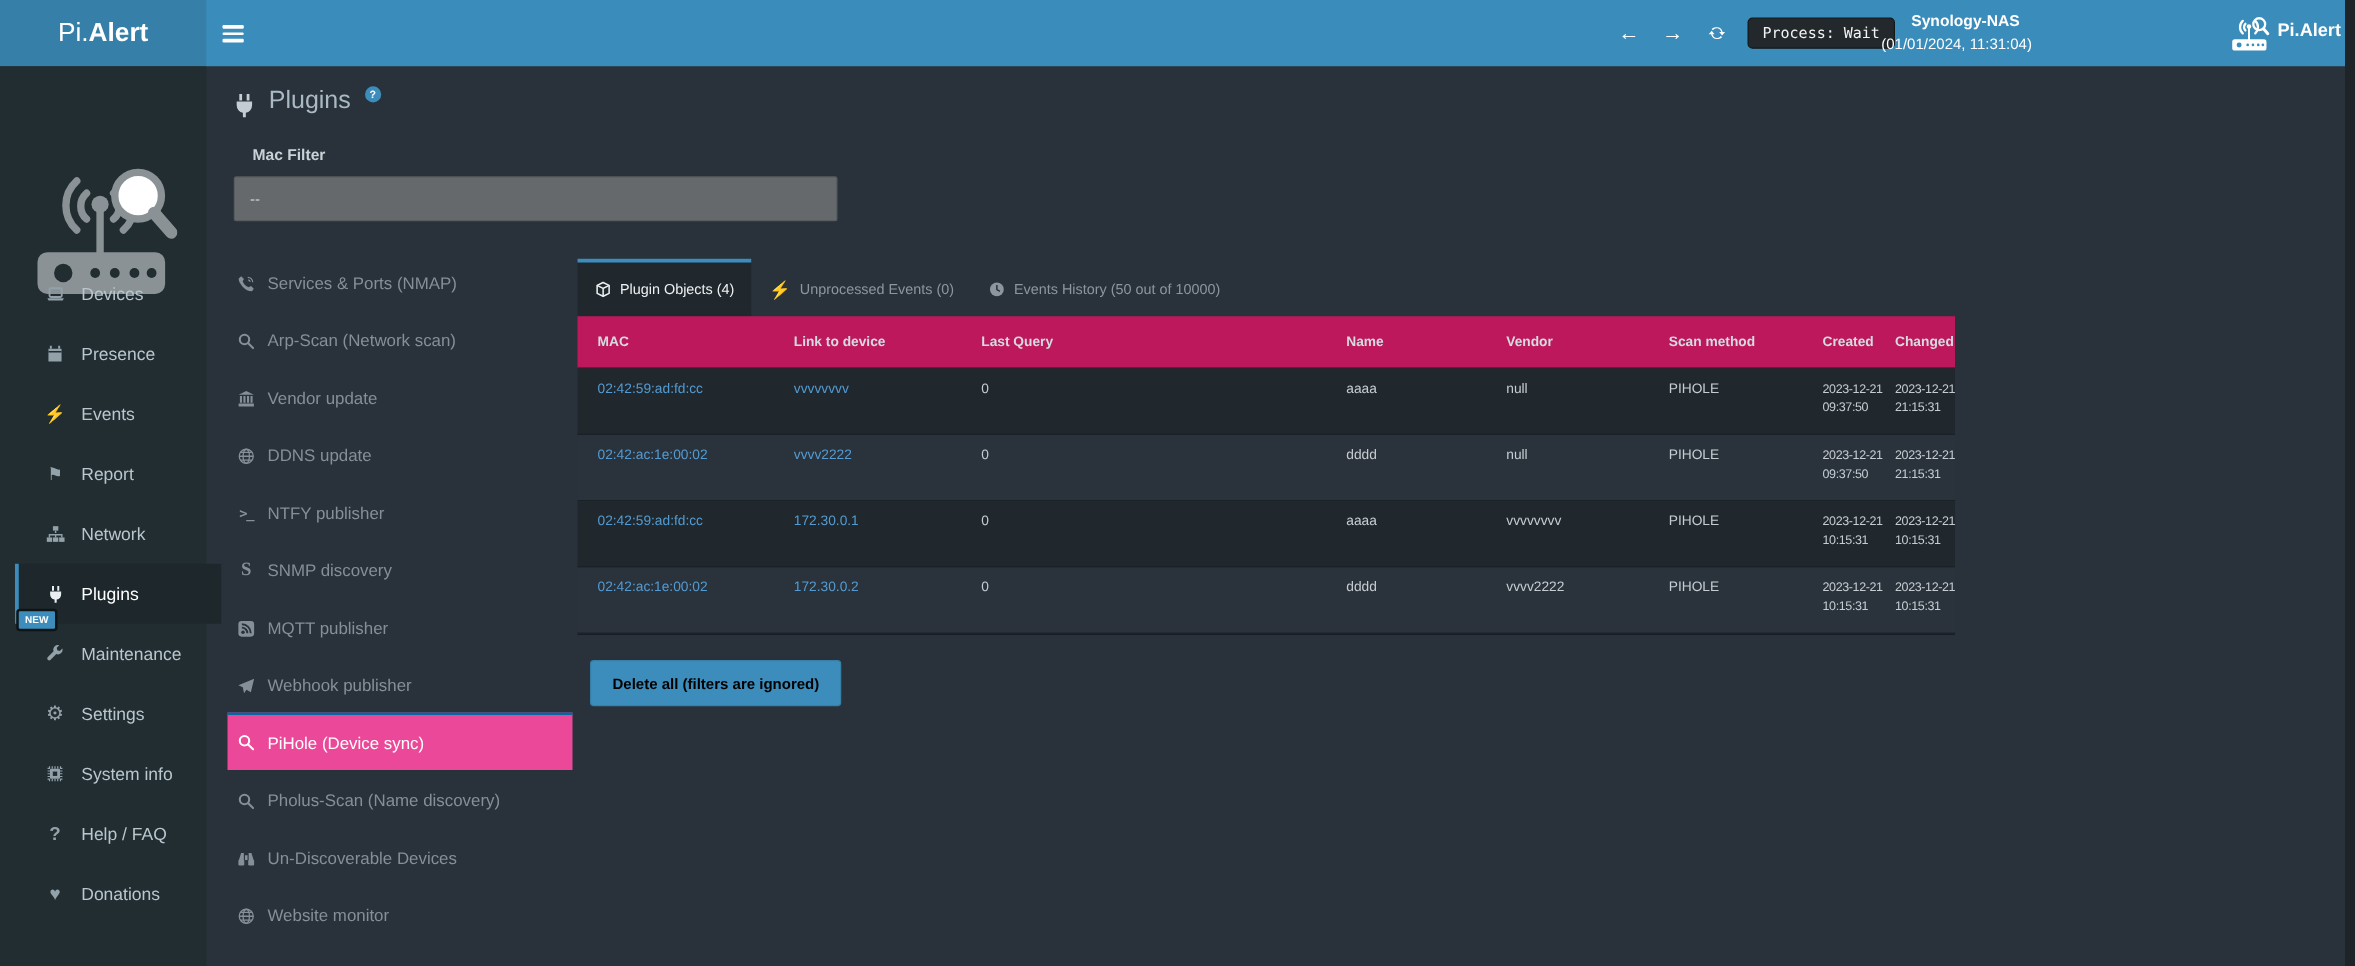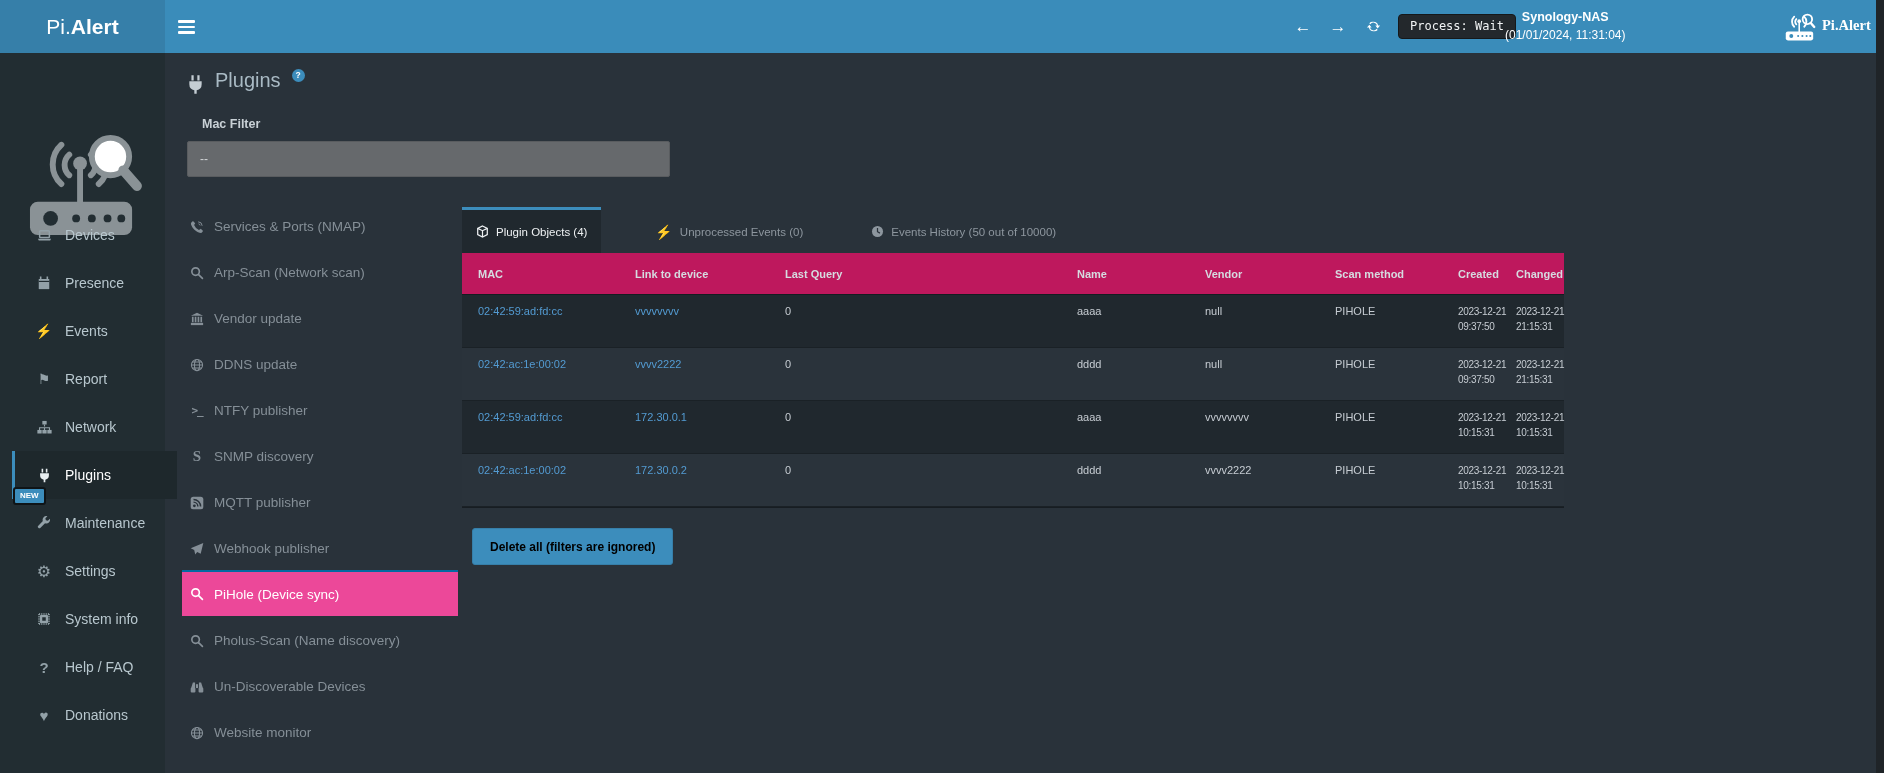--- a/index.html
+++ b/index.html
@@ -1,39 +1,39 @@
 <!DOCTYPE html>
 <html><head>
 <meta charset="utf-8">
 <style>
   * { margin:0; padding:0; box-sizing:border-box; }
   html,body { width:1884px; height:773px; overflow:hidden; background:#29323a;
     font-family:"Liberation Sans", sans-serif; }
   .stage { position:relative; width:1884px; height:773px; }
 
   
-  .topbar { position:absolute; left:0; top:0; width:1884px; height:53px; background:#3a8cba; z-index:2;text-align:center; }
+  .topbar { position:absolute; left:0; top:0; width:1884px; height:53px; background:#3a8cba; z-index:2; }
   .brand { position:absolute; left:0; top:0; width:165px; height:53px; background:#367fa9;
     display:flex; align-items:center; justify-content:center; color:#fff; font-size:21px; }
   .brand b { font-weight:bold; }
   .hamburger { position:absolute; left:178px; top:17px; width:22px; height:20px; cursor:pointer;
     display:flex; flex-direction:column; justify-content:center; gap:3px; }
   .hamburger span { display:block; width:17px; height:2.4px; background:#fff; border-radius:1px; }
   .nav-icons { position:absolute; left:1292px; top:0; height:53px; display:flex; align-items:center; gap:13px; color:#fff; }
   .nav-ico { width:22px; height:22px; display:inline-flex; align-items:center; justify-content:center;
     font-size:17px; color:#fff; cursor:pointer; }
   .nav-ico svg { display:block; }
   .proc-badge { position:absolute; left:1398px; top:14px; height:25px; background:#23282c; color:#f1f3f4;
     font-family:"DejaVu Sans Mono", monospace; font-size:12px; line-height:23px; padding:0 11px;
     border-radius:4px; border:1px solid #15181a; }
   .hostblock { position:absolute; left:1505px; top:8px; color:#fff; line-height:18px; }
-  .hostblock .h1 { font-size:12.5px; font-weight:bold; }
+  .hostblock .h1 { font-size:12.5px; font-weight:bold;margin-left:24px; }
   .hostblock .h2 { font-size:12px; }
   .mini-logo { position:absolute; left:1784px; top:13px; }
-  .applabel { position:absolute; left:1822px; top:17px; color:#fff; font-size:14.5px; font-weight:bold;font-family:Liberation Serif, serif; }
+  .applabel { position:absolute; left:1822px; top:17px; color:#fff; font-size:14.5px; font-weight:bold; }
 
   
   .right-strip { position:absolute; right:0; top:0; width:8px; height:773px; background:#1f2428; z-index:10; }
 
   
   .sidebar { position:absolute; left:0; top:53px; width:165px; height:720px; background:#222d32; z-index:3; }
   .biglogo { position:absolute; left:24px; top:80px; }
   .side-menu { position:absolute; left:12px; top:158px; width:165px; }
   .side-item { position:relative; height:48px; display:flex; align-items:center; gap:9px; padding-left:20px;
     color:#b8c7ce; font-size:14px; cursor:pointer; }
@@ -60,21 +60,21 @@
   
   .plugin-list { position:absolute; left:17px; top:149px; width:276px; }
   .plugin-item { height:46px; display:flex; align-items:center; gap:8px; padding-left:6px;
     color:#858f97; font-size:13.5px; border-top:3px solid transparent; cursor:pointer; }
   .plugin-item .icon { width:18px; display:inline-flex; justify-content:center; align-items:center; }
   .plugin-item.active { background:#ec4899; border-top:2px solid #0369a1; color:#ffffff; }
   .p-term { font-family:"DejaVu Sans Mono", monospace; font-size:11px; font-weight:bold; letter-spacing:-1px; }
   .p-s { font-size:15px; font-weight:bold; font-family:"Liberation Serif", serif; }
 
   
-  .tabs { position:absolute; left:297px; top:154px; height:46px; display:flex;gap:40px; }
+  .tabs { position:absolute; left:297px; top:154px; height:46px; display:flex; }
   .tab { display:flex; align-items:center; gap:7px; padding:0 14px; font-size:11.5px; color:#8d969e;
     border-top:3px solid transparent; cursor:pointer; white-space:nowrap; }
   .tab .icon { display:inline-flex; align-items:center; }
   .tab.active { background:#20282e; border-top-color:#3c8dbc; color:#eef1f3; }
 
   
   .table { position:absolute; left:297px; top:200px; width:1102px; border-bottom:1px solid #171d22; }
   .trow { display:grid; grid-template-columns:157px 150px 292px 128px 130px 125px 64px 56px; }
   .thead { height:42px; background:#be185d; border-bottom:1px solid #161c21; }
   .thead .cell { display:flex; align-items:center; font-weight:bold; font-size:11px; color:#d6dbe0; }

